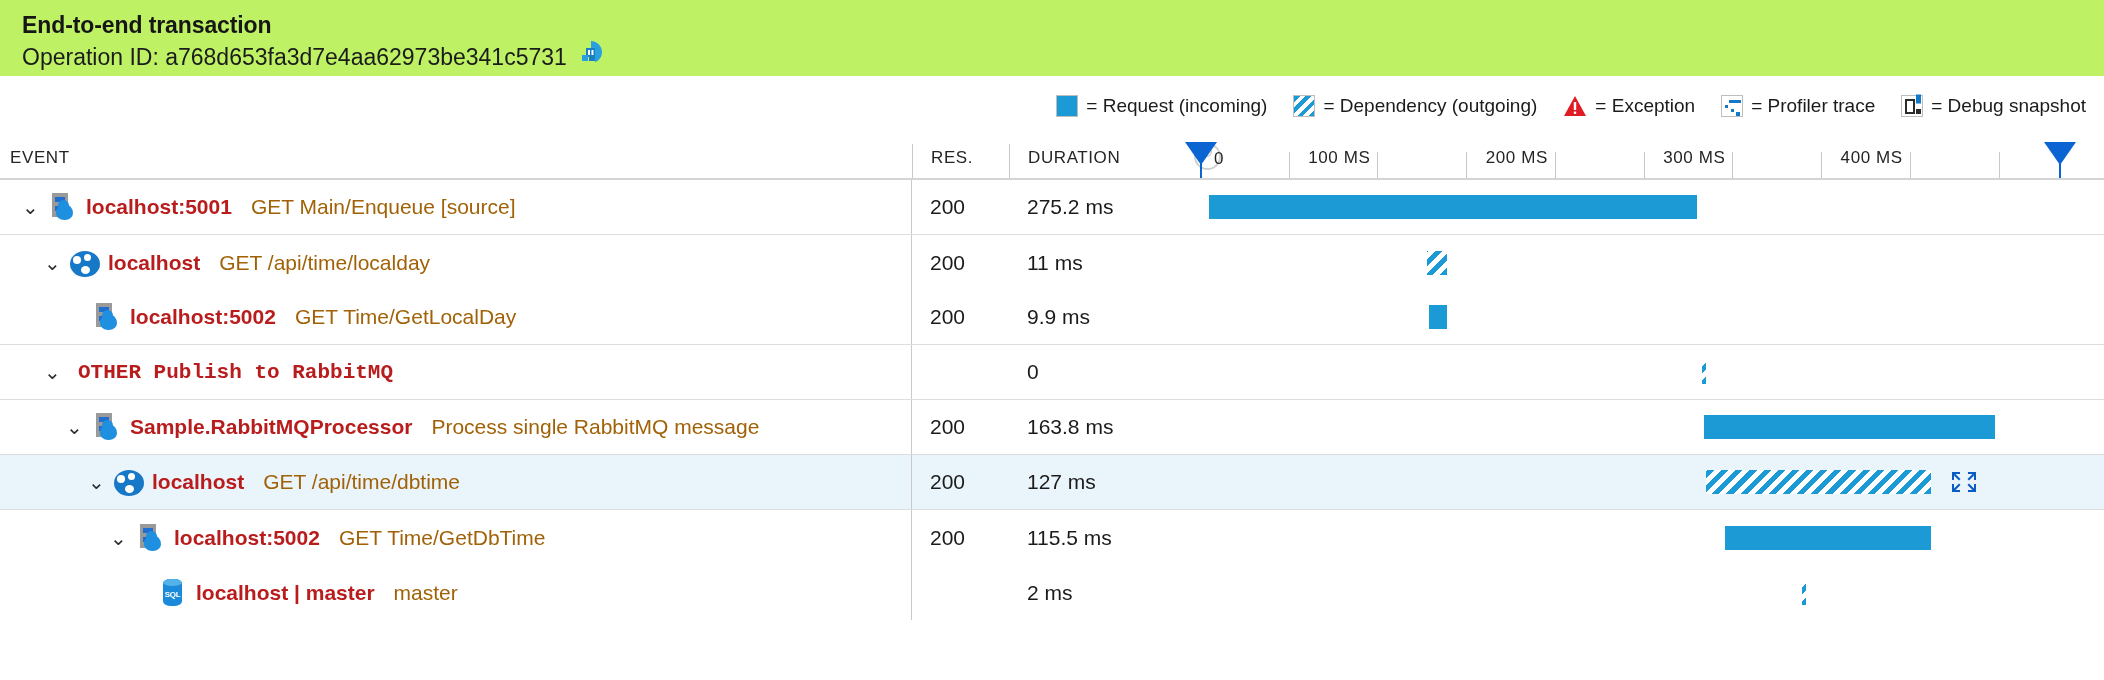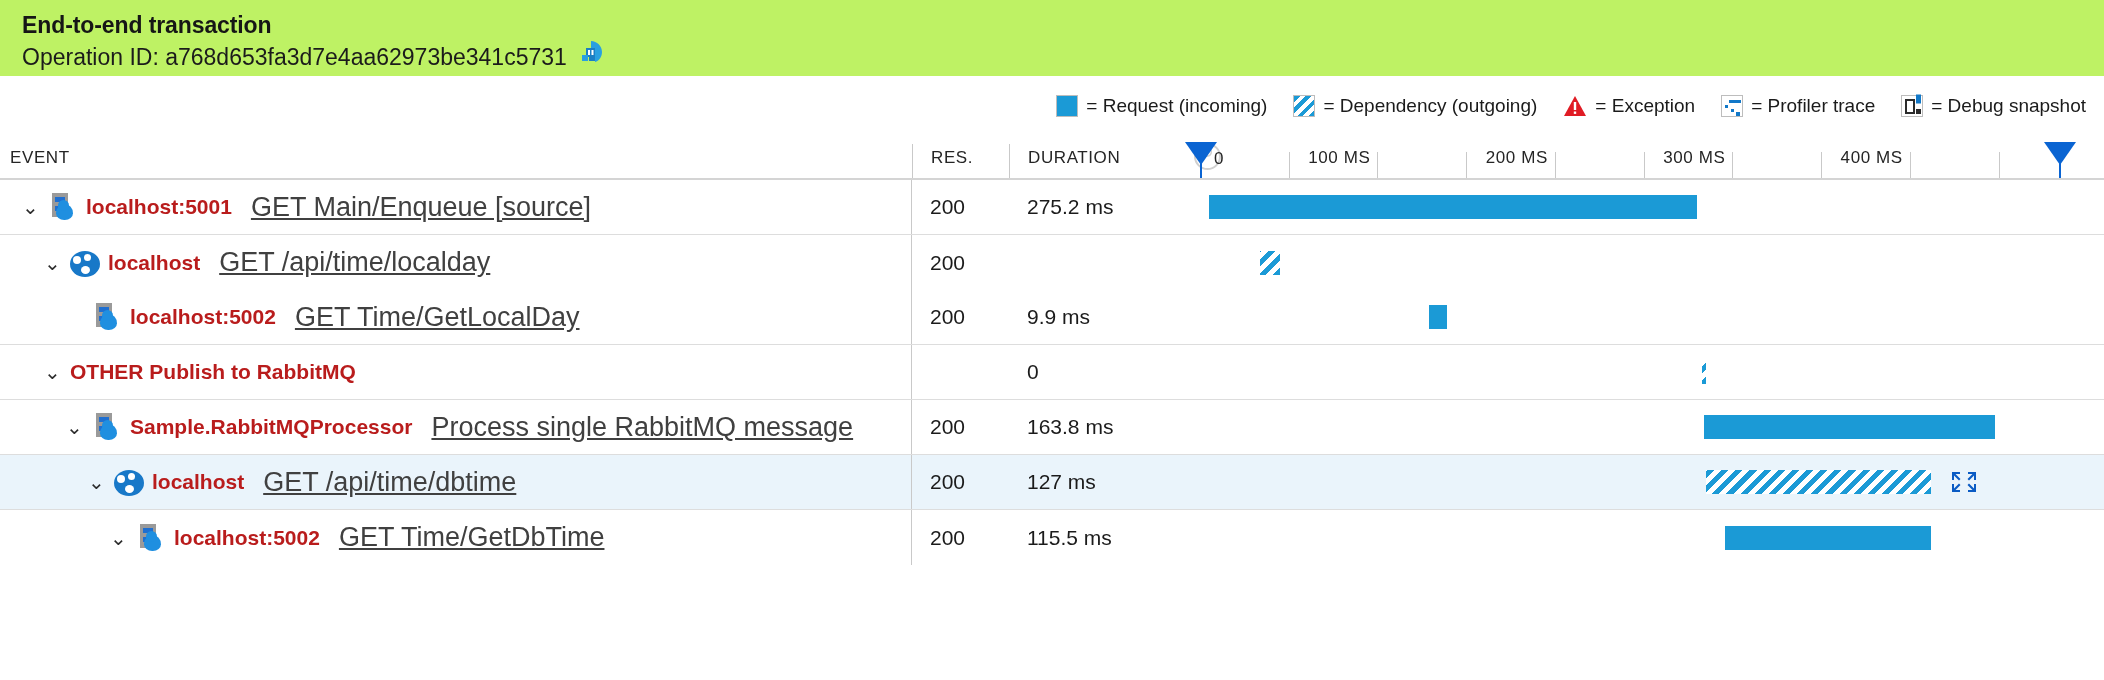--- a/index.html
+++ b/index.html
@@ -180,22 +180,22 @@
   .chev {
     width: 26px; min-width: 26px;
     font-size: 20px; color: #2b2b2b;
     line-height: 1;
     display: flex; align-items: center;
   }
   .chev.empty { color: transparent; }
 
   .ev-icon { width: 30px; min-width: 30px; height: 30px; position: relative; margin-right: 8px; }
   .ev-name { font-size: 21px; font-weight: bold; color: #b91c1c; white-space: nowrap; }
-  .ev-desc { font-size: 27px; color: #404040; margin-left: 19px; white-space: nowrap; text-decoration: underline; }
-  .ev-name.noicon { margin-left: 0; }
+  .ev-desc { font-size: 21px; color: #a16207; margin-left: 19px; white-space: nowrap; }
+  .ev-name.noicon { margin-left: 8px; font-family: Liberation Mono, monospace; }
 
   
   .ic-server .rack {
     position: absolute; left: 4px; top: 1px; width: 16px; height: 24px;
     background: #9a9a9a;
   }
   .ic-server .rack::before, .ic-server .rack::after {
     content: ""; position: absolute; left: 3px; width: 10px; height: 5px;
     background: #1f6fd0;
   }
@@ -365,20 +365,21 @@
           <span class="chev">⌄</span>
           <span class="ev-icon ic-globe">
             <span class="g1"></span>
             <span class="g2"></span>
             <span class="g3"></span>
           </span>
           <span class="ev-name">localhost</span>
           <span class="ev-desc">GET /api/time/localday</span>
         </div>
         <div class="cell-res">200</div>
+        <div class="cell-dur">11 ms</div>
         <div class="cell-time">
           <div class="bar dep" style="left: 251.132px; width: 19.5191px;"></div>
         </div>
       </div>
       <div class="row sep-below">
         <div class="cell-event" style="padding-left: 66px;">
           <span class="chev empty">⌄</span>
           <span class="ev-icon ic-server">
             <span class="rack"></span>
             <span class="cloud"></span>
@@ -453,14 +454,30 @@
           </span>
           <span class="ev-name">localhost:5002</span>
           <span class="ev-desc">GET Time/GetDbTime</span>
         </div>
         <div class="cell-res">200</div>
         <div class="cell-dur">115.5 ms</div>
         <div class="cell-time">
           <div class="bar request" style="left: 549.243px; width: 205.838px;"></div>
         </div>
       </div>
+      <div class="row">
+        <div class="cell-event" style="padding-left: 132px;">
+          <span class="chev empty">⌄</span>
+          <span class="ev-icon ic-sql">
+            <span class="cyl"></span>
+            <span class="txt">SQL</span>
+          </span>
+          <span class="ev-name">localhost | master</span>
+          <span class="ev-desc">master</span>
+        </div>
+        <div class="cell-res"></div>
+        <div class="cell-dur">2 ms</div>
+        <div class="cell-time">
+          <div class="bar dep" style="left: 625.545px; width: 4px;"></div>
+        </div>
+      </div>
     </div>
 </div>
 
 </body></html>

